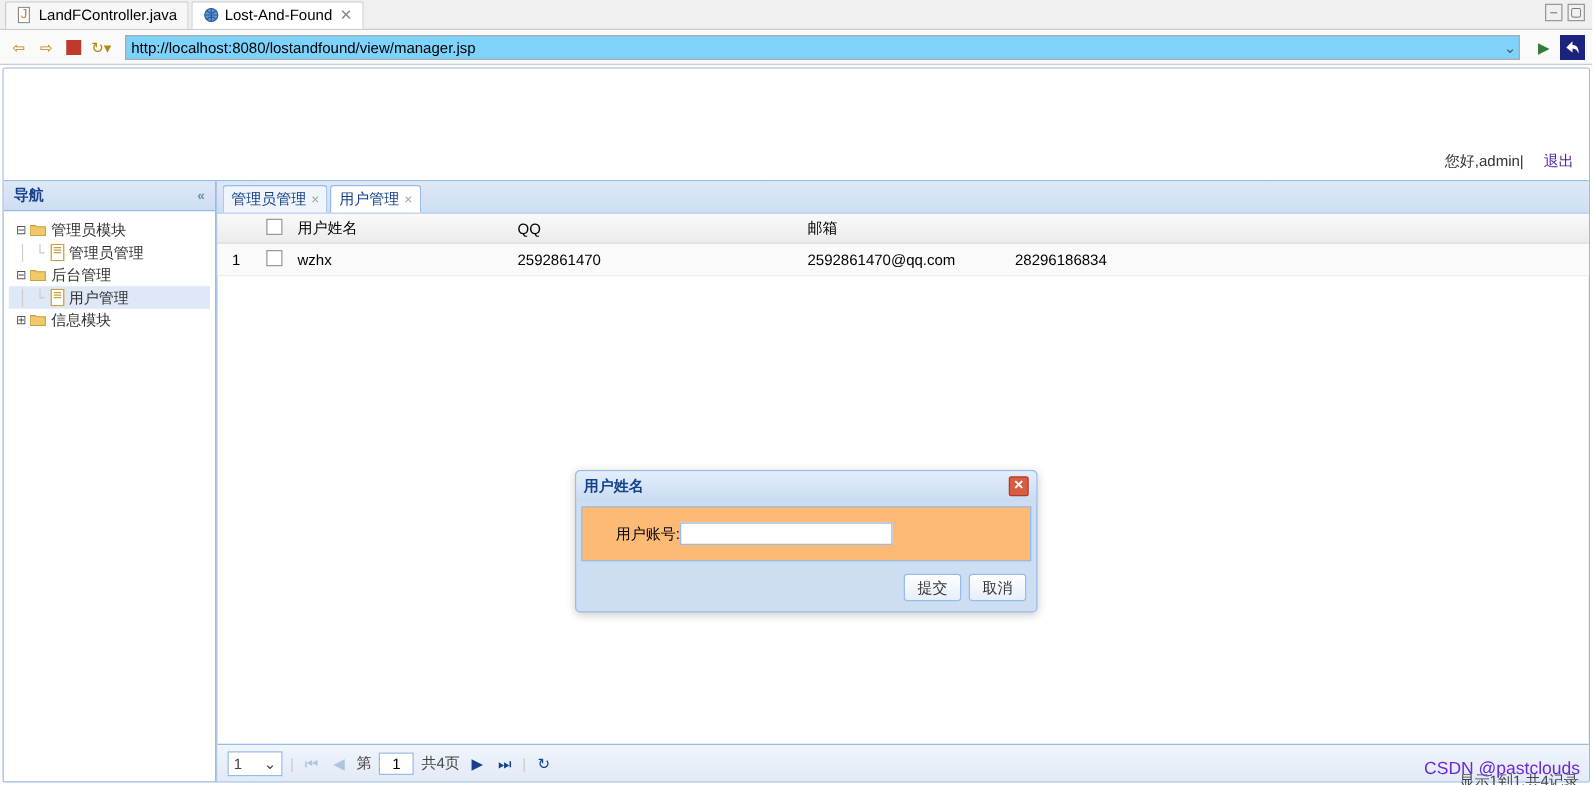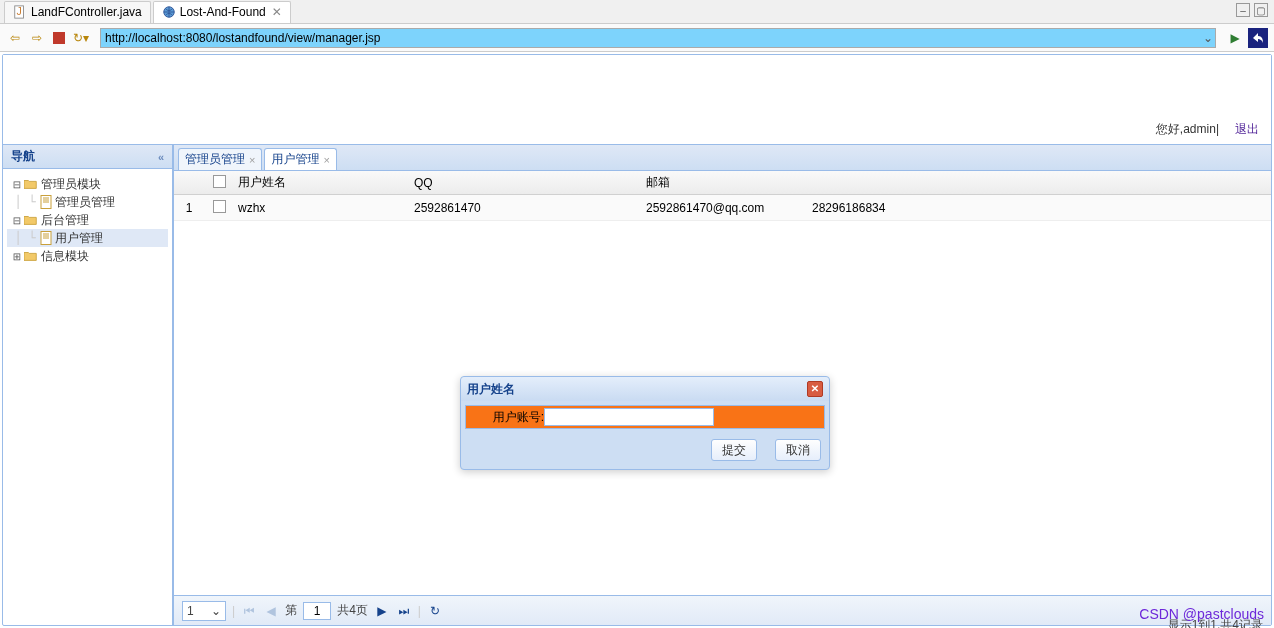--- a/index.html
+++ b/index.html
@@ -75,25 +75,25 @@
 .pager .sel { width: 44px; height: 20px; border: 1px solid #99bbe8; background: #fff; display: flex; align-items: center; justify-content: space-between; padding: 0 4px; }
 .pager .pg-btn { width: 16px; height: 16px; display: inline-flex; align-items: center; justify-content: center; color: #15428b; cursor: pointer; }
 .pager .pg-btn.disabled { color: #b0c4de; }
 .pager input { width: 28px; height: 18px; border: 1px solid #99bbe8; text-align: center; }
 .pager .info { margin-left: auto; margin-top: 30px; }
 
 
 .dialog { position: absolute; left: 460px; top: 376px; width: 370px; border: 1px solid #99bbe8; border-radius: 4px; background: #cddef3; box-shadow: 0 2px 8px rgba(0,0,0,.2); }
 .dlg-head { height: 24px; display: flex; align-items: center; padding: 0 6px; color: #15428b; font-weight: bold; justify-content: space-between; background: linear-gradient(#e4eefb,#c9dbf2); border-radius: 4px 4px 0 0; }
 .dlg-close { width: 16px; height: 16px; background: #d85c41; border: 1px solid #b03a24; border-radius: 2px; display: flex; align-items: center; justify-content: center; color: #fff; font-size: 10px; line-height: 1; }
-.dlg-body { background: #f97316; margin: 4px; border: 1px solid #99bbe8; padding: 0 14px; }
+.dlg-body { background: #fdba74; margin: 4px; border: 1px solid #99bbe8; padding: 10px 14px; }
 .form-row { display: flex; align-items: center; height: 22px; }
 .form-row label { width: 64px; text-align: right; }
 .form-row input { width: 170px; height: 18px; border: 1px solid #99bbe8; background: #fff; }
-.dlg-buttons { display: flex; justify-content: flex-end; gap: 18px; padding: 6px 8px 8px; }
+.dlg-buttons { display: flex; justify-content: flex-end; gap: 6px; padding: 6px 8px 8px; }
 .dlg-buttons button { height: 22px; padding: 0 10px; border: 1px solid #99bbe8; background: linear-gradient(#fefefe,#e6eefb); border-radius: 3px; color: #333; }
 
 .watermark { position: absolute; right: 10px; bottom: 6px; color: #6d28d9; font-size: 14px; font-family: Arial; pointer-events: none; }
 </style>
 </head>
 <body>
 
 <div class="ide">
 
   <div class="ide-tabs">

